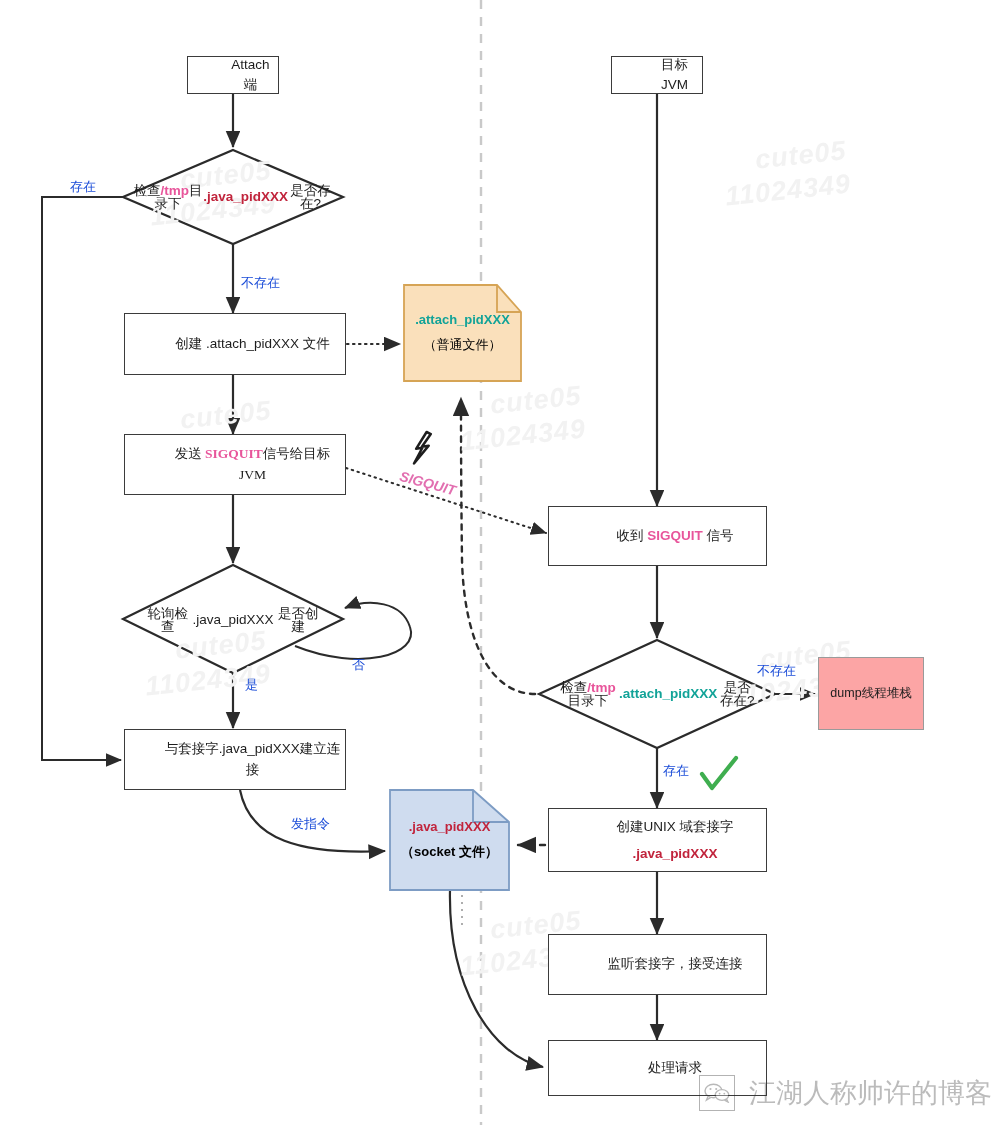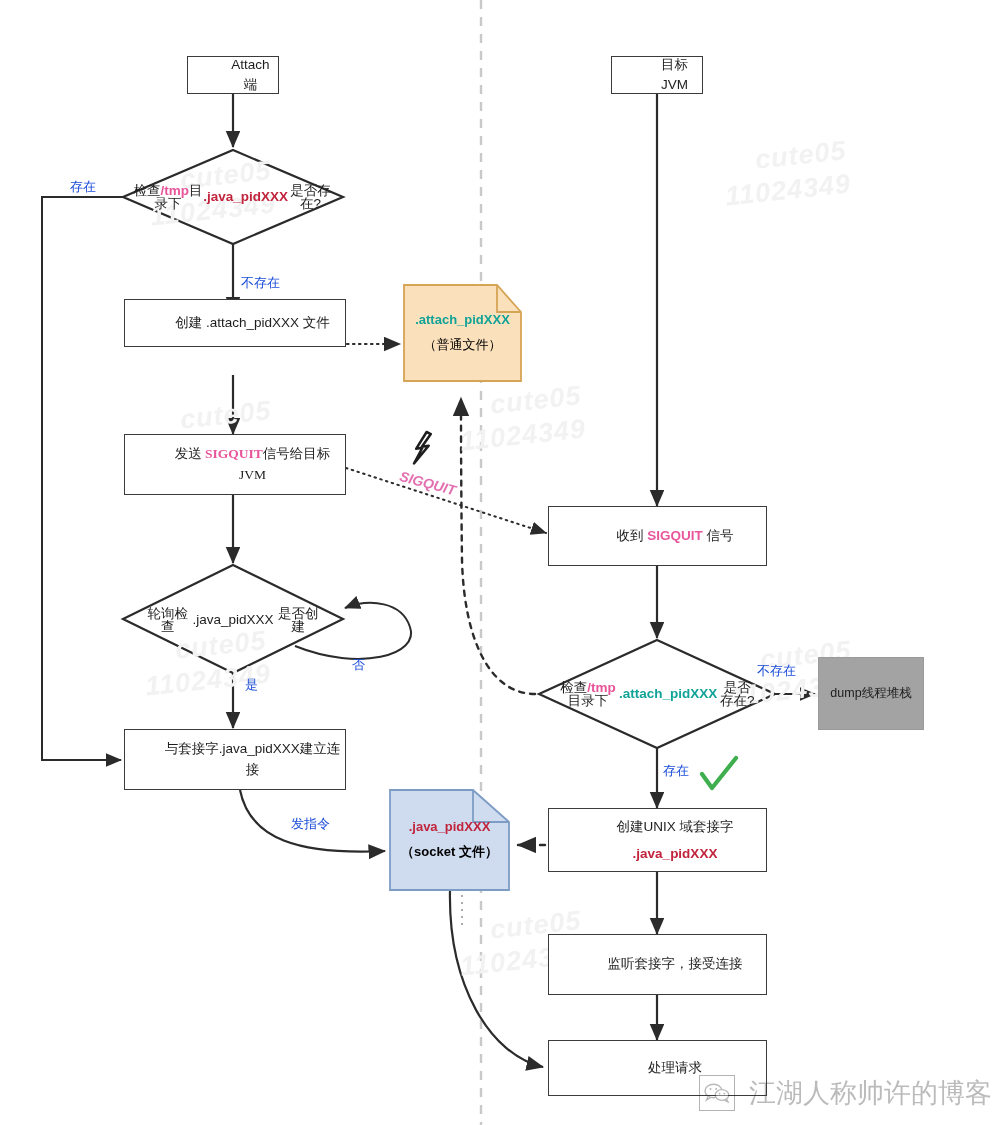--- a/index.html
+++ b/index.html
@@ -37,21 +37,21 @@
     line-height: 1.5;
     z-index: 3;
   }
   .rect {
     border: 1.6px solid #3b3b3b;
     background: #ffffff;
     padding-left: 35px;
   }
   .rect-gray {
     border: 1.4px solid #9a9a9a;
-    background: #a3a3a3;
+    background: #fca5a5;
   }
   .diamond-label {
     position: absolute;
     display: flex;
     flex-direction: row;
     align-items: center;
     justify-content: center;
     text-align: center;
     font-size: 13.5px;
     color: #1d1d1d;
@@ -252,21 +252,21 @@
   </div>
 
   <div class="diamond-label" style="left:133px; top:152px; width:200px; height:90px;">
     <div>
       <span>检查</span><span class="pink">/tmp</span><span>目录下</span>
     </div>
     <div class="red">.java_pidXXX</div>
     <div>是否存在?</div>
   </div>
 
-  <div class="node rect" style="left:124px; top:299px; width:222px; height:48px;">
+  <div class="node rect" style="left:124px; top:313px; width:222px; height:62px;">
     <span>创建 .attach_pidXXX 文件</span>
   </div>
 
   <div class="node rect" style="left:124px; top:434px; width:222px; height:61px;font-family:Liberation Serif, serif;">
     <span>
       <span>发送 </span><span class="pink">SIGQUIT</span><span>信号给目标 JVM</span>
     </span>
   </div>
 
   <div class="diamond-label" style="left:143px; top:570px; width:180px; height:100px;">

